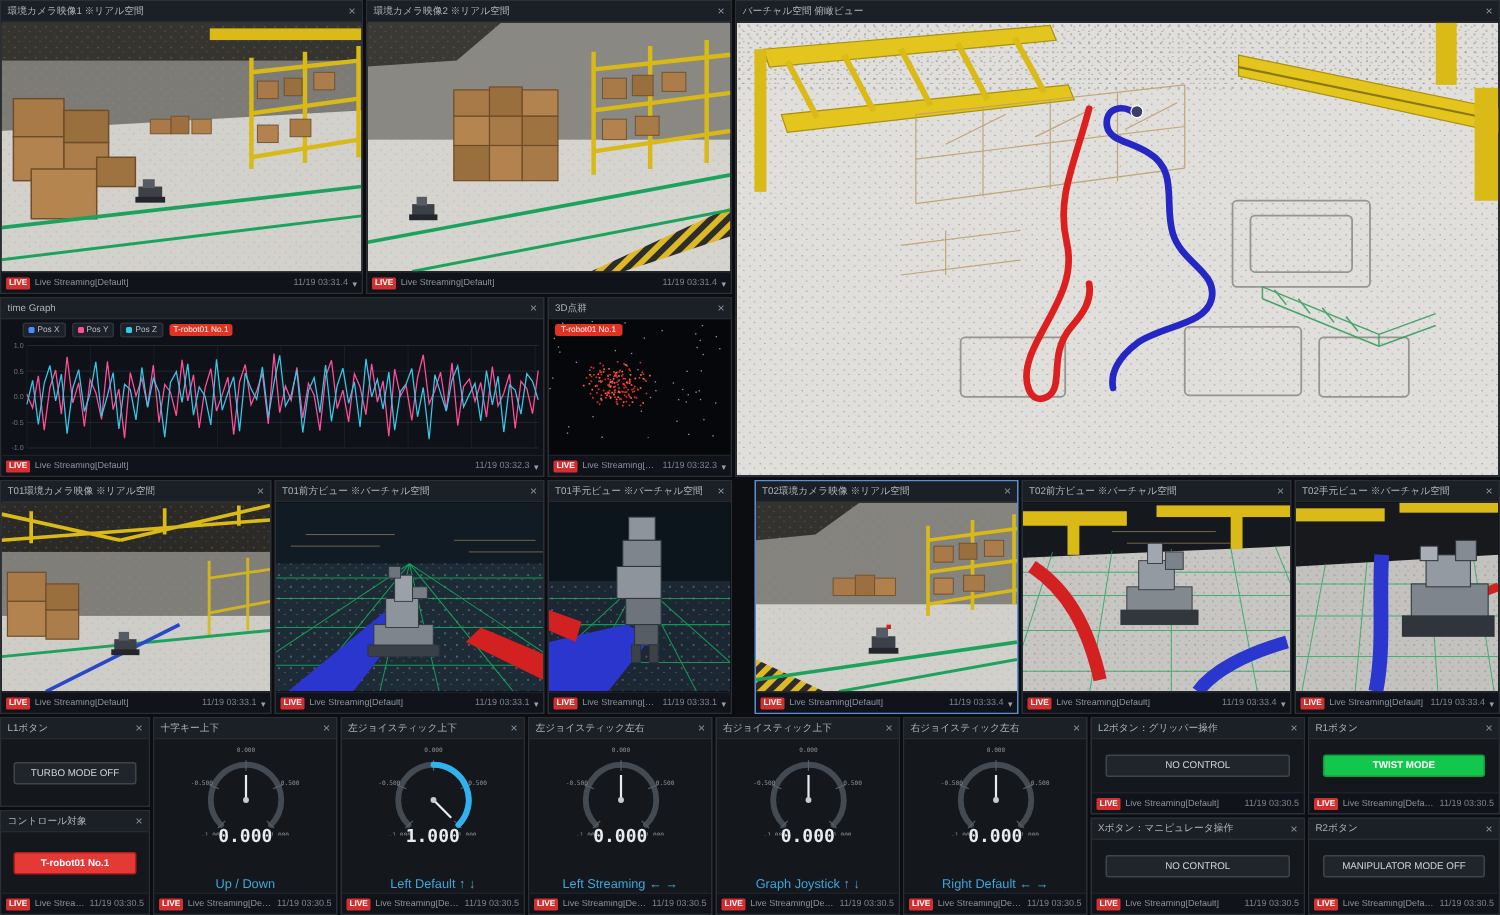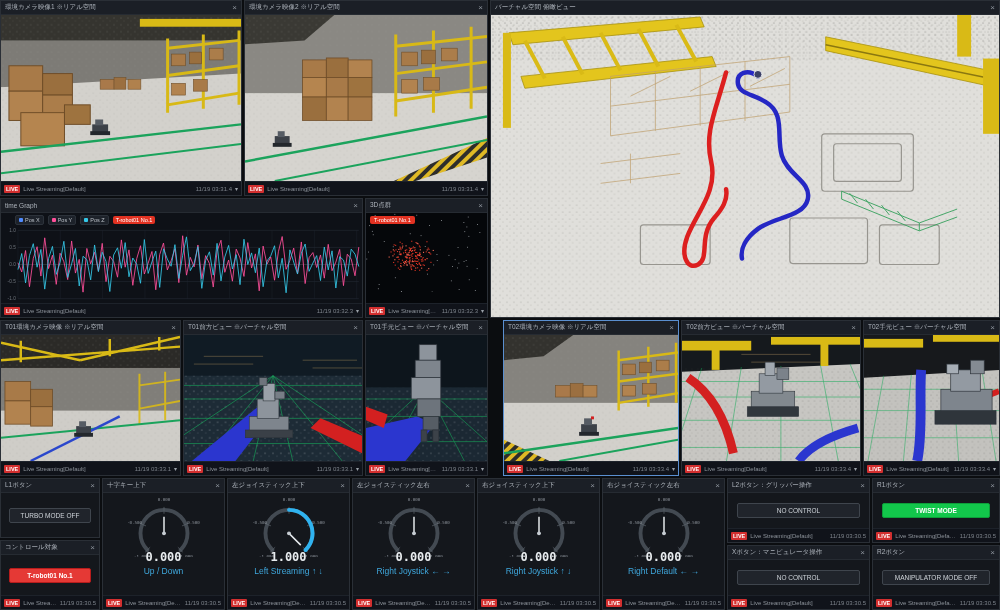--- a/index.html
+++ b/index.html
@@ -20,21 +20,21 @@
   .legendrow{height:12px;display:flex;align-items:center;gap:4px;padding:1px 6px 0 14px;}
   .chip{display:inline-flex;align-items:center;gap:2px;font-size:5.5px;color:#b9bfc6;background:#1d222a;border:1px solid #2c323a;border-radius:2px;padding:0 3px;height:8px;white-space:nowrap;}
   .chip .dot{width:4px;height:4px;border-radius:1px;display:inline-block;}
   .chip.solid{color:#fff;border:none;}
   #timechart{flex:1;}
   .cloudbody{flex:1;position:relative;background:#05070a;}
   .cloudchip{position:absolute;top:3px;left:4px;background:#e23222;color:#fff;font-size:5.5px;padding:1px 4px;border-radius:2px;z-index:2;}
   .gbody{flex:1;display:flex;flex-direction:column;align-items:center;justify-content:flex-start;background:#14171c;padding-top:3px;}
   .gauge{width:98px;height:61px;}
   .gnum{font-family:"DejaVu Sans Mono",monospace;font-size:12px;font-weight:bold;color:#e8ecef;line-height:1.1;margin-top:-6px;}
-  .glabel{font-size:8.5px;color:#3fa7dc;margin-top:2px;white-space:nowrap;}
+  .glabel{font-size:8.5px;color:#3fa7dc;margin-top:20px;white-space:nowrap;}
   .btnbody{flex:1;display:flex;align-items:center;justify-content:center;background:#14171c;padding:2px 4px;}
   .btn{background:#20242b;border:1px solid #3f454d;color:#cfd4da;font-size:6.5px;padding:3px 6px;border-radius:2px;width:92%;text-align:center;box-sizing:border-box;white-space:nowrap;overflow:hidden;text-overflow:ellipsis;cursor:default;}
   .btn.red{background:#e53935;border-color:#b71c1c;color:#fff;font-weight:bold;}
   .btn.green{background:#12c74b;border-color:#0d9e3a;color:#fff;font-weight:bold;}
 </style>
 </head>
 <body>
 
 <svg width="0" height="0" style="position:absolute" aria-hidden="true">
   <defs>
@@ -812,21 +812,21 @@
           <text x="50" y="5" text-anchor="middle" font-size="4.2" fill="#8a9098" font-family="&quot;DejaVu Sans Mono&quot;,monospace">0.000</text>
           <line x1="68.47759065022574" y1="30.346331352698204" x2="74.94474737780475" y2="27.667547326142575" stroke="#596068" stroke-width="0.8"></line>
           <text x="80.02608480661682" y="28.062788448134583" text-anchor="middle" font-size="4.2" fill="#8a9098" font-family="&quot;DejaVu Sans Mono&quot;,monospace">0.500</text>
           <line x1="64.14213562373095" y1="52.14213562373095" x2="69.09188309203678" y2="57.09188309203678" stroke="#596068" stroke-width="0.8"></line>
           <text x="72.9809703885628" y="63.480970388562795" text-anchor="middle" font-size="4.2" fill="#8a9098" font-family="&quot;DejaVu Sans Mono&quot;,monospace">1.000</text>
           <path d="M50,14 A24,24 0 0 1 66.97056274847714,54.970562748477136" fill="none" stroke="#2fb3f0" stroke-width="4" stroke-linecap="round"></path>
           <line x1="50" y1="38" x2="62.020815280171306" y2="50.020815280171306" stroke="#e8ecef" stroke-width="1.5"></line>
           <circle cx="50" cy="38" r="2" fill="#c6ccd2"></circle>
         </svg>
       <div class="gnum">1.000</div>
-      <div class="glabel">Left Streaming ↑ ↓</div>
+      <div class="glabel">Left Default ↑ ↓</div>
     </div>
     <div class="livebar">
         <span class="livebadge">LIVE</span>
         <span class="livetext">Live Streaming[Default]</span>
         <span class="ts">11/19 03:30.5</span>
       </div>
   </div>
 
   <div class="panel" style="left:352px;top:478px;width:123px;height:132px">
     <div class="phead">
@@ -843,21 +843,21 @@
           <line x1="50" y1="18" x2="50" y2="11" stroke="#596068" stroke-width="0.8"></line>
           <text x="50" y="5" text-anchor="middle" font-size="4.2" fill="#8a9098" font-family="&quot;DejaVu Sans Mono&quot;,monospace">0.000</text>
           <line x1="68.47759065022574" y1="30.346331352698204" x2="74.94474737780475" y2="27.667547326142575" stroke="#596068" stroke-width="0.8"></line>
           <text x="80.02608480661682" y="28.062788448134583" text-anchor="middle" font-size="4.2" fill="#8a9098" font-family="&quot;DejaVu Sans Mono&quot;,monospace">0.500</text>
           <line x1="64.14213562373095" y1="52.14213562373095" x2="69.09188309203678" y2="57.09188309203678" stroke="#596068" stroke-width="0.8"></line>
           <text x="72.9809703885628" y="63.480970388562795" text-anchor="middle" font-size="4.2" fill="#8a9098" font-family="&quot;DejaVu Sans Mono&quot;,monospace">1.000</text>
           <line x1="50" y1="38" x2="50" y2="21" stroke="#e8ecef" stroke-width="1.5"></line>
           <circle cx="50" cy="38" r="2" fill="#c6ccd2"></circle>
         </svg>
       <div class="gnum">0.000</div>
-      <div class="glabel">Right Joystick ← →</div>
+      <div class="glabel">Left Streaming ← →</div>
     </div>
     <div class="livebar">
         <span class="livebadge">LIVE</span>
         <span class="livetext">Live Streaming[Default]</span>
         <span class="ts">11/19 03:30.5</span>
       </div>
   </div>
 
   <div class="panel" style="left:477px;top:478px;width:123px;height:132px">
     <div class="phead">
@@ -874,21 +874,21 @@
           <line x1="50" y1="18" x2="50" y2="11" stroke="#596068" stroke-width="0.8"></line>
           <text x="50" y="5" text-anchor="middle" font-size="4.2" fill="#8a9098" font-family="&quot;DejaVu Sans Mono&quot;,monospace">0.000</text>
           <line x1="68.47759065022574" y1="30.346331352698204" x2="74.94474737780475" y2="27.667547326142575" stroke="#596068" stroke-width="0.8"></line>
           <text x="80.02608480661682" y="28.062788448134583" text-anchor="middle" font-size="4.2" fill="#8a9098" font-family="&quot;DejaVu Sans Mono&quot;,monospace">0.500</text>
           <line x1="64.14213562373095" y1="52.14213562373095" x2="69.09188309203678" y2="57.09188309203678" stroke="#596068" stroke-width="0.8"></line>
           <text x="72.9809703885628" y="63.480970388562795" text-anchor="middle" font-size="4.2" fill="#8a9098" font-family="&quot;DejaVu Sans Mono&quot;,monospace">1.000</text>
           <line x1="50" y1="38" x2="50" y2="21" stroke="#e8ecef" stroke-width="1.5"></line>
           <circle cx="50" cy="38" r="2" fill="#c6ccd2"></circle>
         </svg>
       <div class="gnum">0.000</div>
-      <div class="glabel">Right Joystick ↑ ↓</div>
+      <div class="glabel">Graph Joystick ↑ ↓</div>
     </div>
     <div class="livebar">
         <span class="livebadge">LIVE</span>
         <span class="livetext">Live Streaming[Default]</span>
         <span class="ts">11/19 03:30.5</span>
       </div>
   </div>
 
   <div class="panel" style="left:602px;top:478px;width:123px;height:132px">
     <div class="phead">

